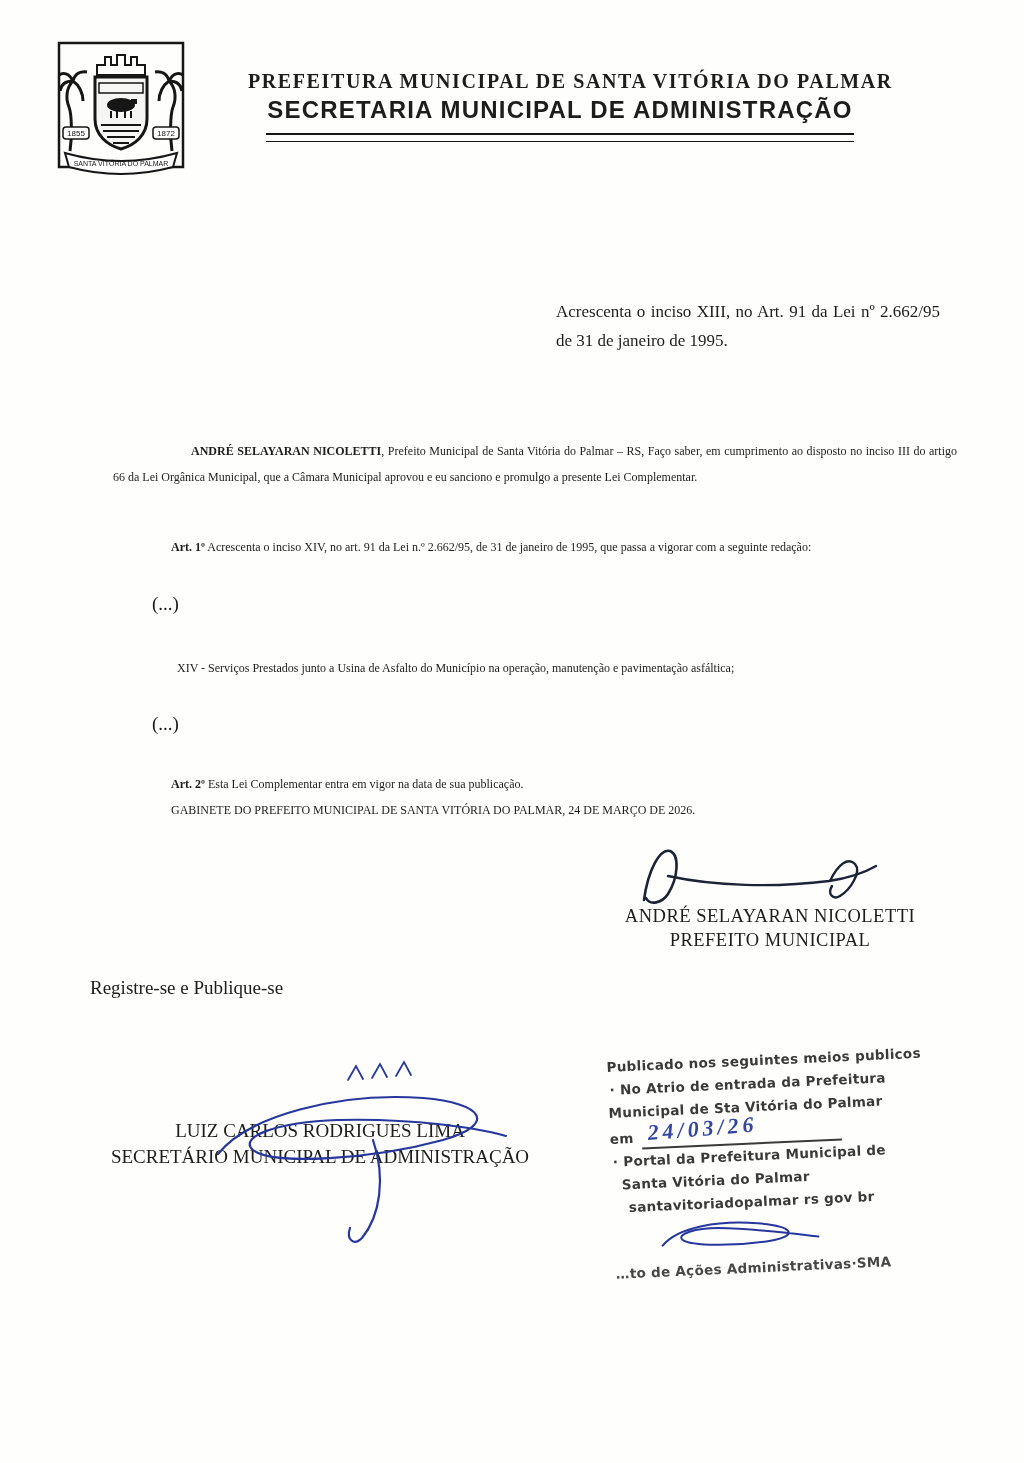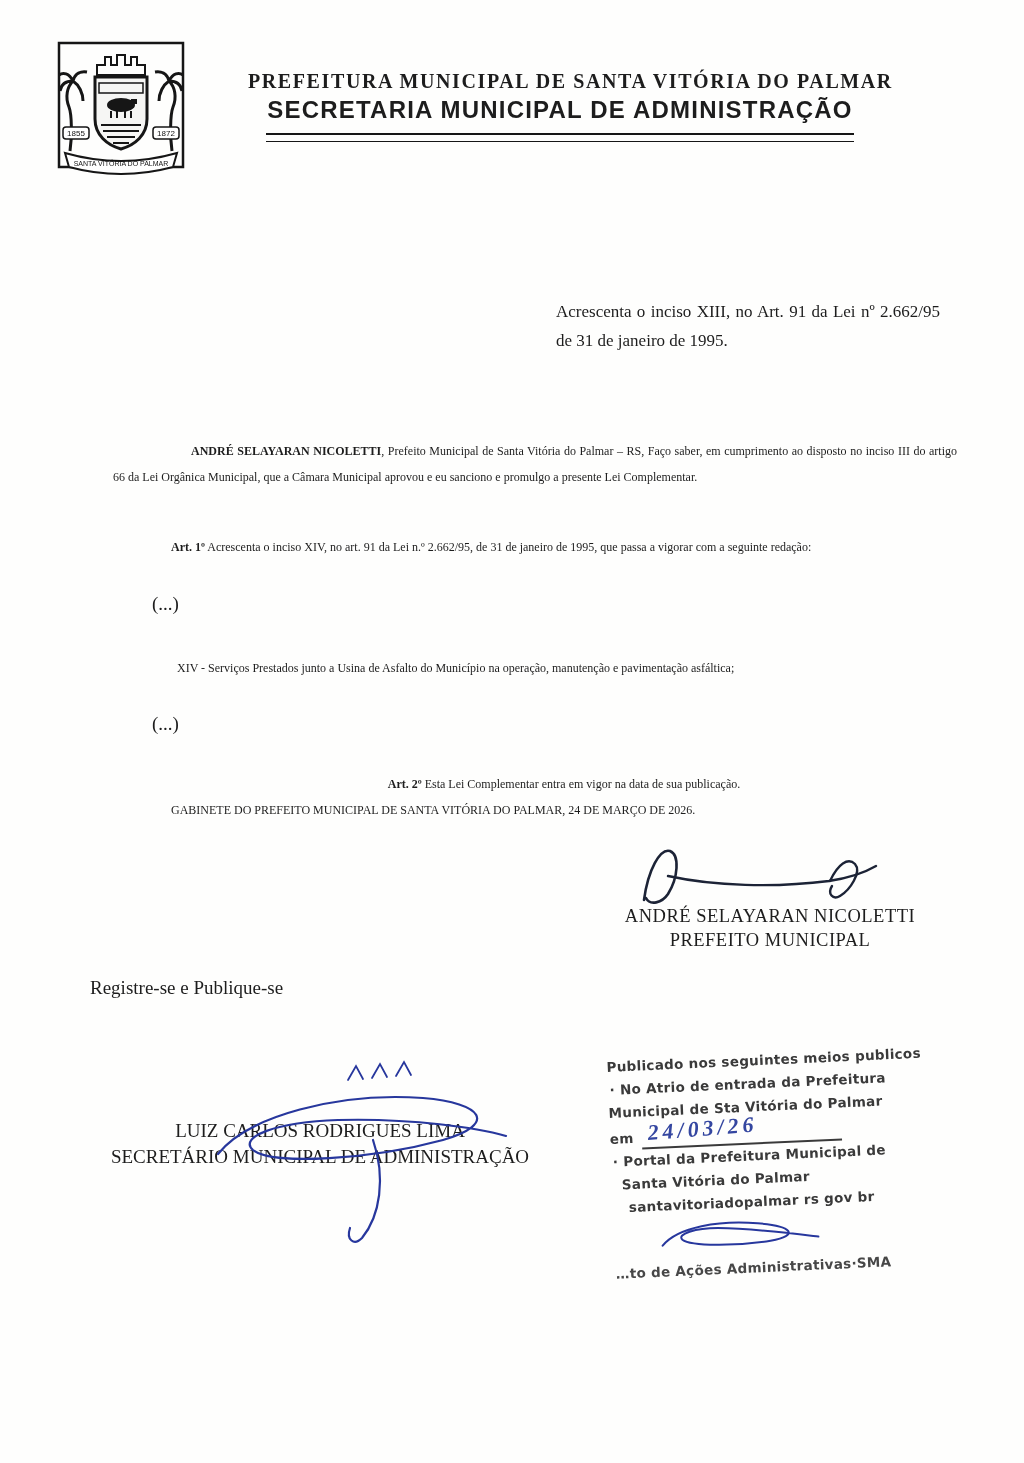--- a/index.html
+++ b/index.html
@@ -18,21 +18,21 @@
   
   .law-title{position:absolute;left:234px;top:238px;font-size:23px;font-weight:bold;letter-spacing:1.2px;white-space:nowrap;}
   .ementa{position:absolute;left:556px;top:297px;width:384px;font-size:17px;font-weight:normal;line-height:29px;text-align:justify;}
   
   .para{position:absolute;left:98px;width:844px;font-size:12px;line-height:26px;text-align:justify;margin-left:15px;}
   .p1{top:426px;text-indent:78px;}
   .art1{top:522px;text-indent:58px;}
   .dots{position:absolute;left:152px;font-size:19px;}
   .d1{top:593px;} .d2{top:713px;}
   .xiv{top:643px;text-indent:64px;}
-  .art2{top:759px;text-indent:58px;text-align:center;}
+  .art2{top:759px;text-indent:58px;text-align:left;}
   .gab{top:785px;text-indent:58px;}
   .bold{font-weight:bold;}
   
   .sig1{position:absolute;left:588px;top:848px;width:364px;text-align:center;}
   .sig1 svg{position:absolute;left:36px;top:-6px;}
   .sig1-name{margin-top:58px;font-size:18.5px;letter-spacing:.5px;white-space:nowrap;}
   .sig1-role{font-size:18.5px;letter-spacing:.5px;margin-top:3px;}
   .registre{position:absolute;left:90px;top:977px;font-size:19px;}
   .sig2{position:absolute;left:78px;top:1118px;width:484px;text-align:center;font-size:19px;line-height:26px;}
   .sig2-svg{position:absolute;left:188px;top:1058px;z-index:3;}

